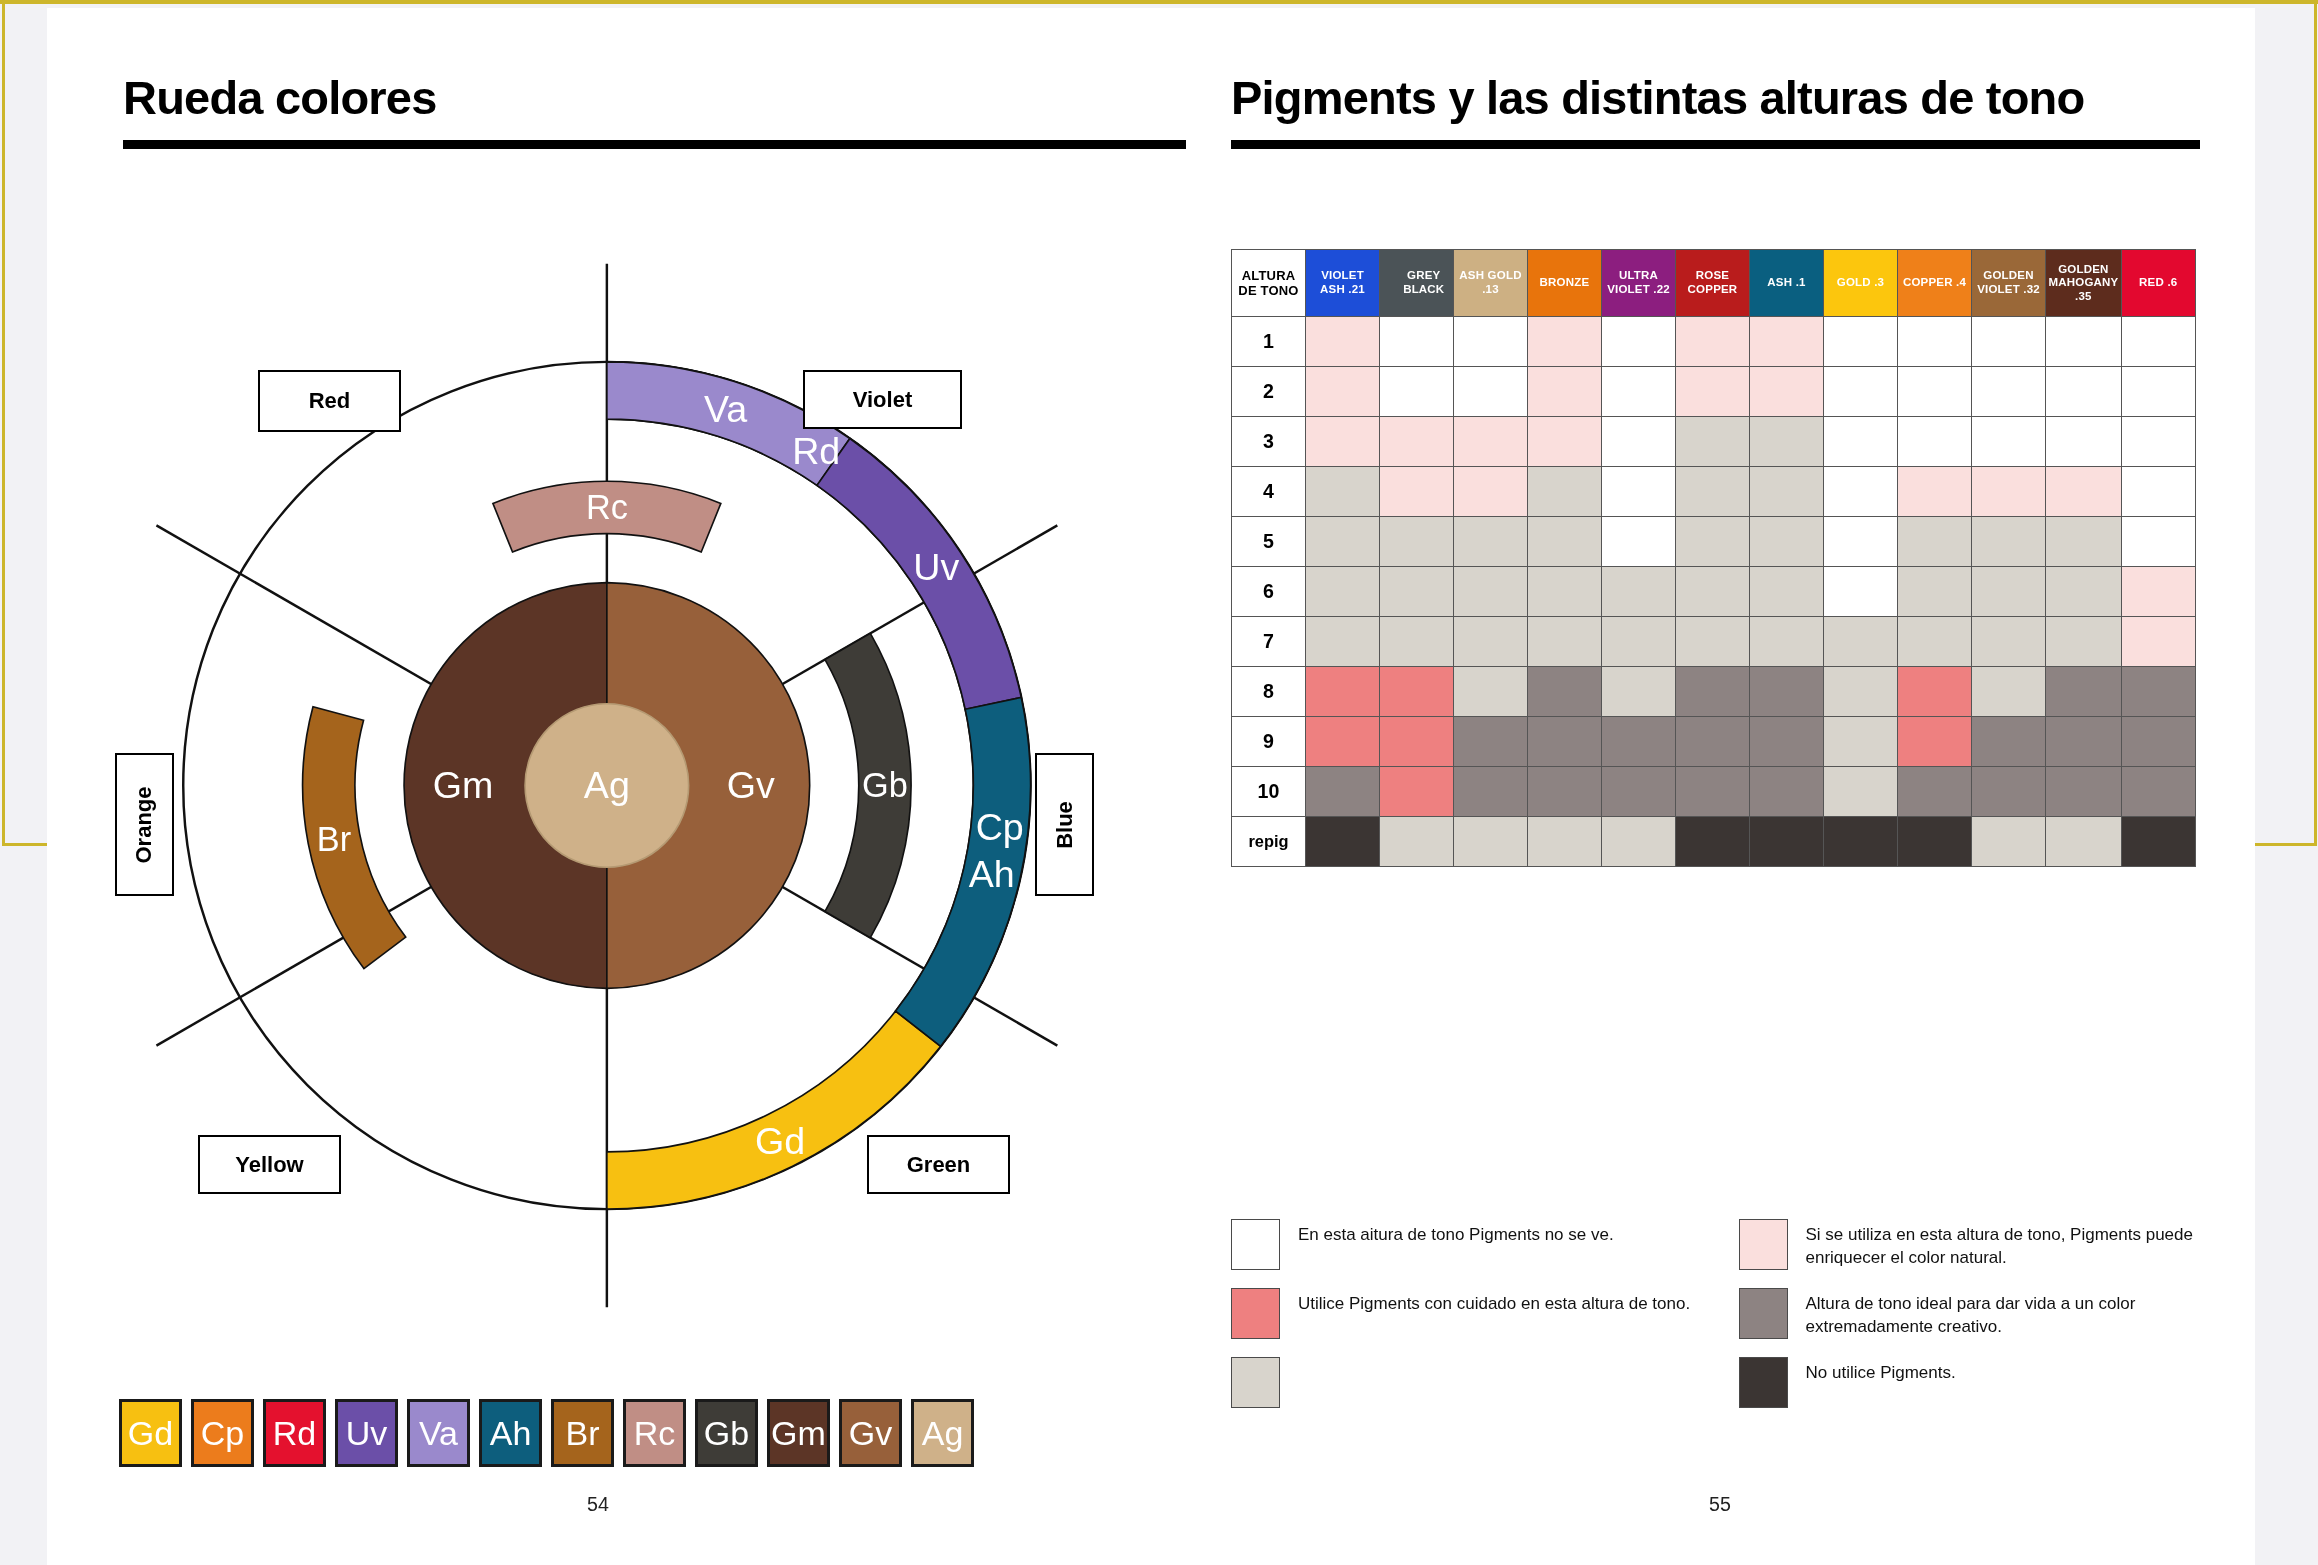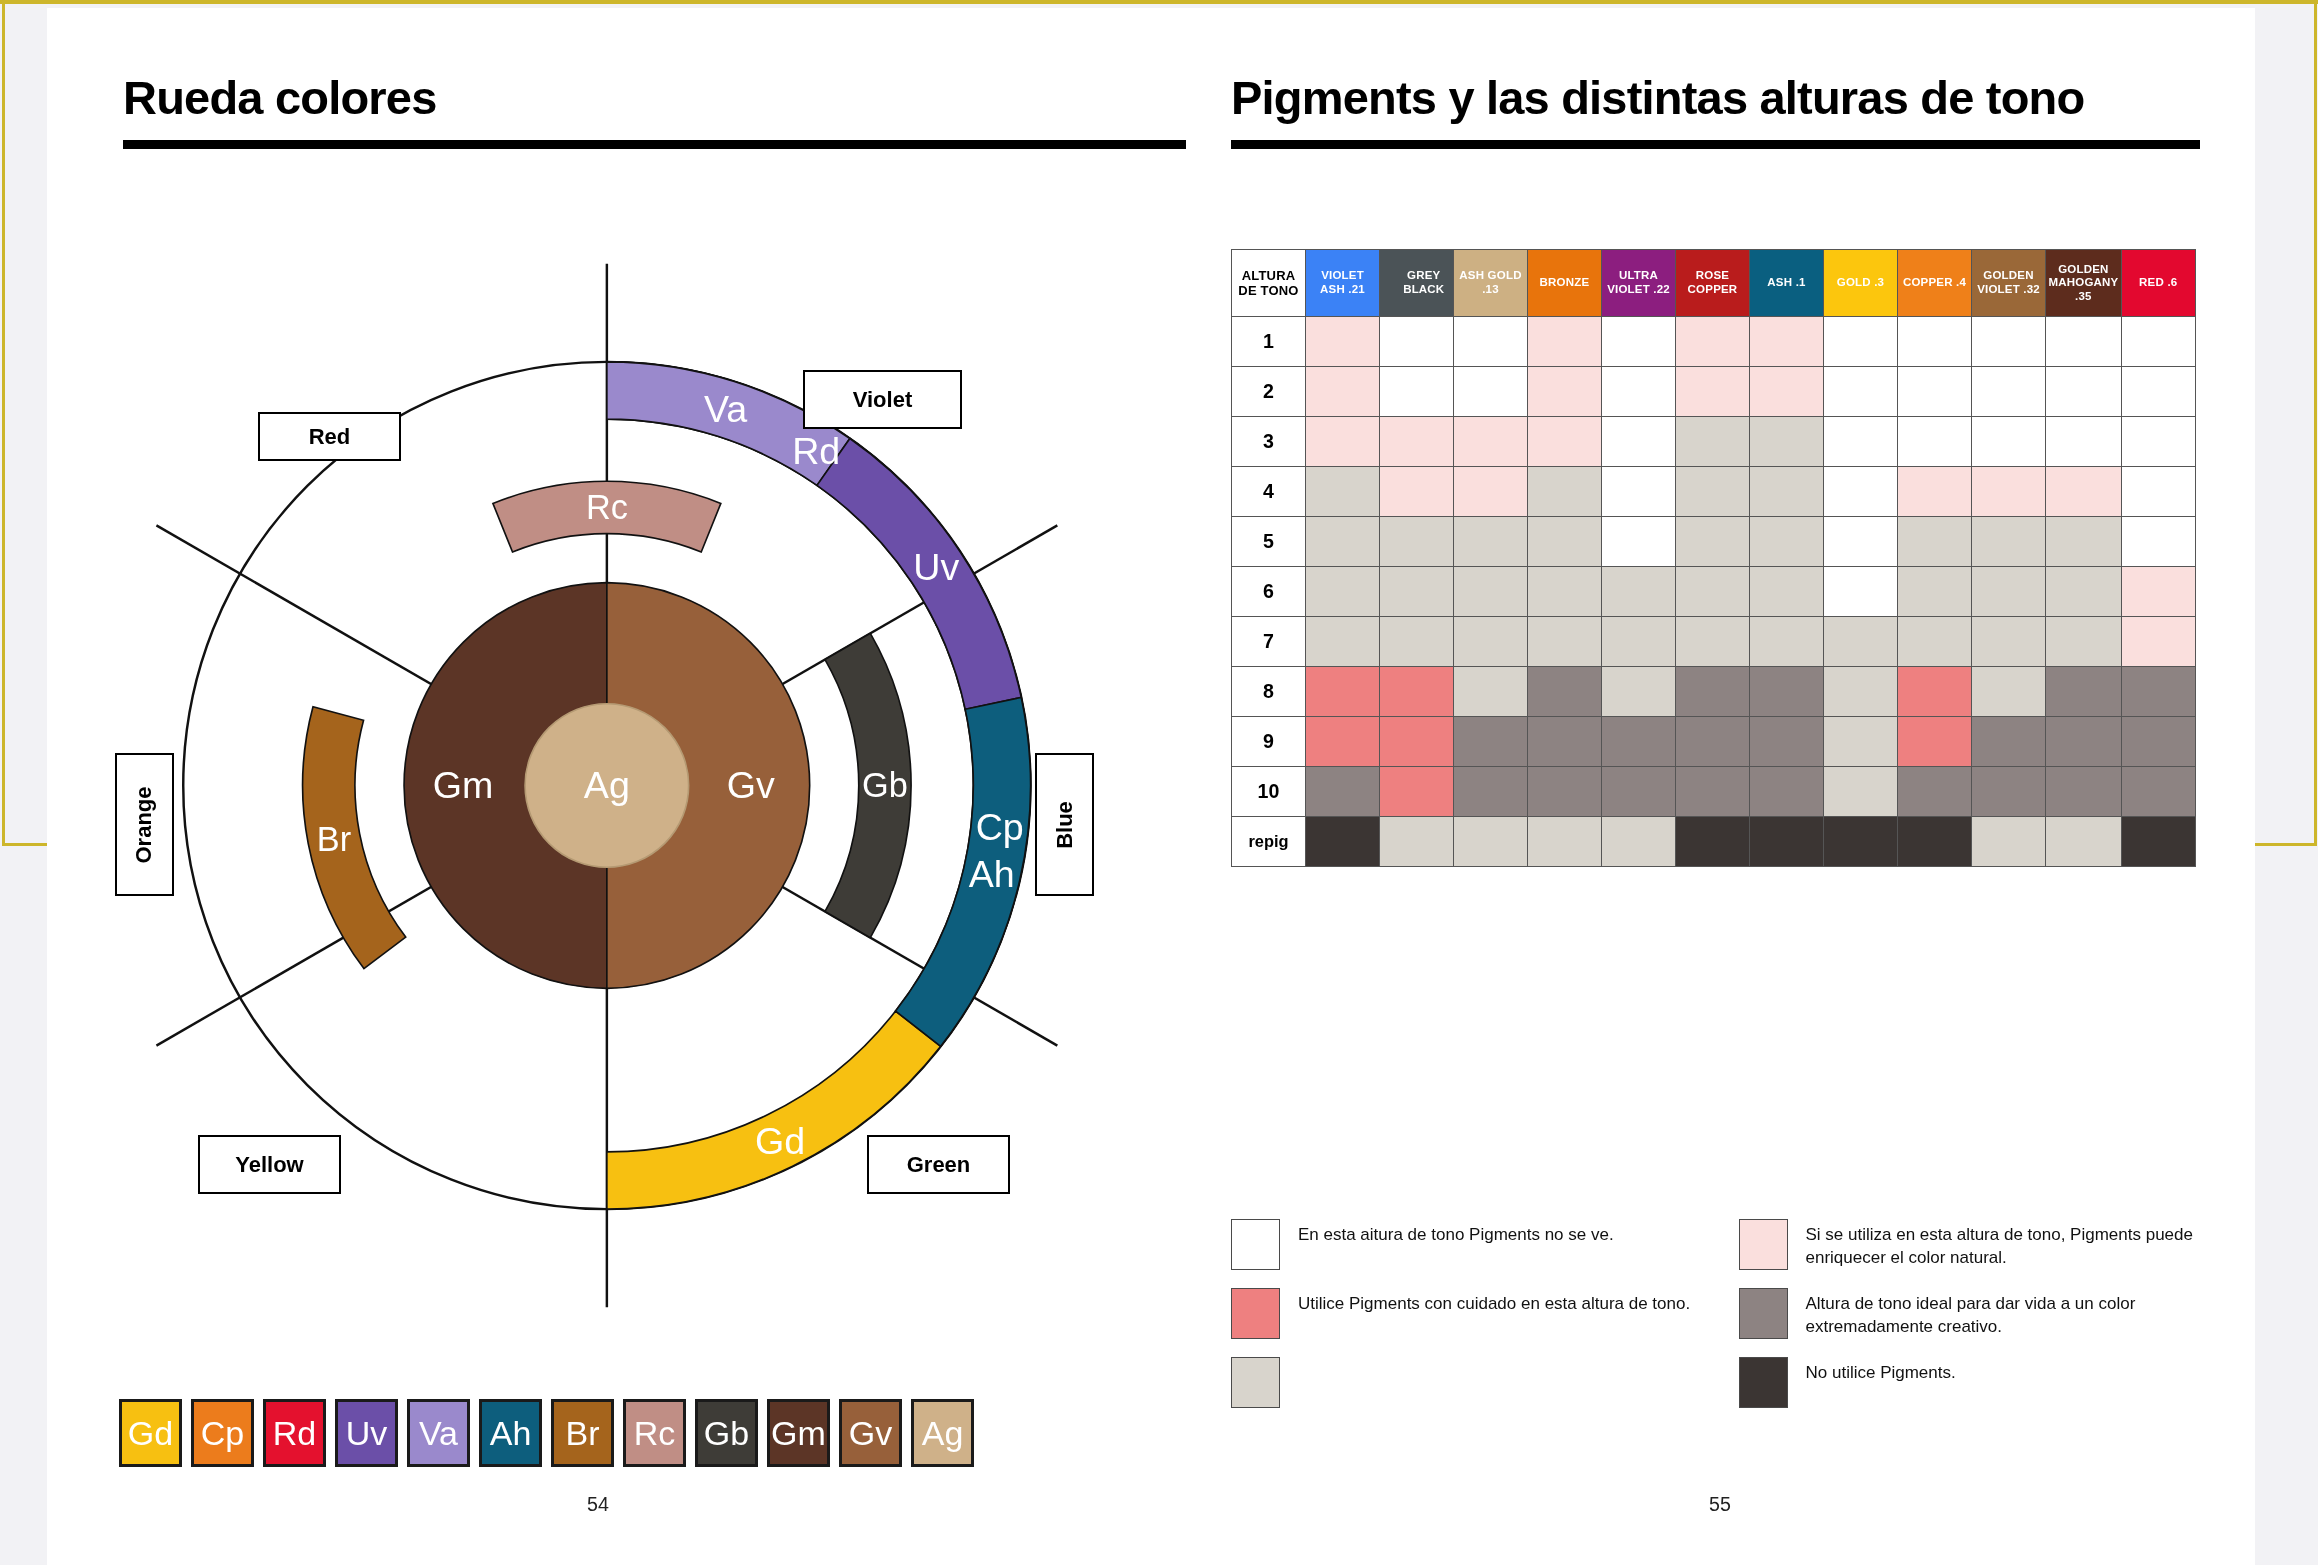--- a/index.html
+++ b/index.html
@@ -36,21 +36,21 @@
   #head-right { left:1231px; top:70px; width:969px; }
 
   
   #wheel-panel { position:absolute; left:90px; top:262px; width:1055px; height:1047px; }
   #wheel-svg { position:absolute; left:0; top:0; }
   .wheel-label-box {
     position:absolute; border:2.5px solid #000; background:#fff;
     display:flex; align-items:center; justify-content:center;
     font-weight:700; color:#000; font-size:22px;
   }
-  #lbl-red    { left:168px; top:108px; width:143px; height:49px;margin-top:42px; }
+  #lbl-red    { left:168px; top:108px; width:143px; height:62px; }
   #lbl-violet { left:713px; top:108px; width:159px; height:59px; }
   #lbl-orange { left:24.5px;  top:491px; width:59px;  height:143px; }
   #lbl-blue   { left:945px;top:491px; width:59px;  height:143px; }
   #lbl-yellow { left:108px; top:873px; width:143px; height:59px; }
   #lbl-green  { left:777px; top:873px; width:143px; height:59px; }
   .rot { transform:rotate(-90deg); }
 
   
   #swatch-strip { position:absolute; left:119px; top:1399px; display:flex; gap:9px; }
   .swatch {
@@ -206,21 +206,21 @@
 
 <div class="page-head" id="head-right">
   <h1>Pigments y las distintas alturas de tono</h1>
   <div class="rule"></div>
 </div>
 
 <table id="matrix">
   <thead>
       <tr id="matrix-head">
         <th class="corner">ALTURA<br>DE TONO</th>
-        <th style="background: #3b82f6; color: rgb(255, 255, 255); margin-left: 47px;">VIOLET ASH .21</th>
+        <th style="background: #1d4ed8; color: rgb(255, 255, 255); margin-left: 47px;">VIOLET ASH .21</th>
         <th style="background: rgb(75, 83, 87); color: rgb(255, 255, 255); padding-left: 17px;">GREY BLACK</th>
         <th style="background: rgb(205, 176, 131); color: rgb(255, 255, 255);">ASH GOLD .13</th>
         <th style="background: rgb(232, 116, 12); color: rgb(255, 255, 255);">BRONZE</th>
         <th style="background: rgb(140, 30, 127); color: rgb(255, 255, 255);">ULTRA VIOLET .22</th>
         <th style="background: #b91c1c; color: rgb(255, 255, 255);">ROSE COPPER</th>
         <th style="background: rgb(10, 95, 128); color: rgb(255, 255, 255);">ASH .1</th>
         <th style="background: rgb(252, 198, 13); color: rgb(255, 255, 255); margin-left: 36px;">GOLD .3</th>
         <th style="background: rgb(239, 128, 25); color: rgb(255, 255, 255);">COPPER .4</th>
         <th style="background: rgb(154, 104, 56); color: rgb(255, 255, 255);">GOLDEN VIOLET .32</th>
         <th style="background: rgb(93, 44, 29); color: rgb(255, 255, 255);">GOLDEN MAHOGANY .35</th>

